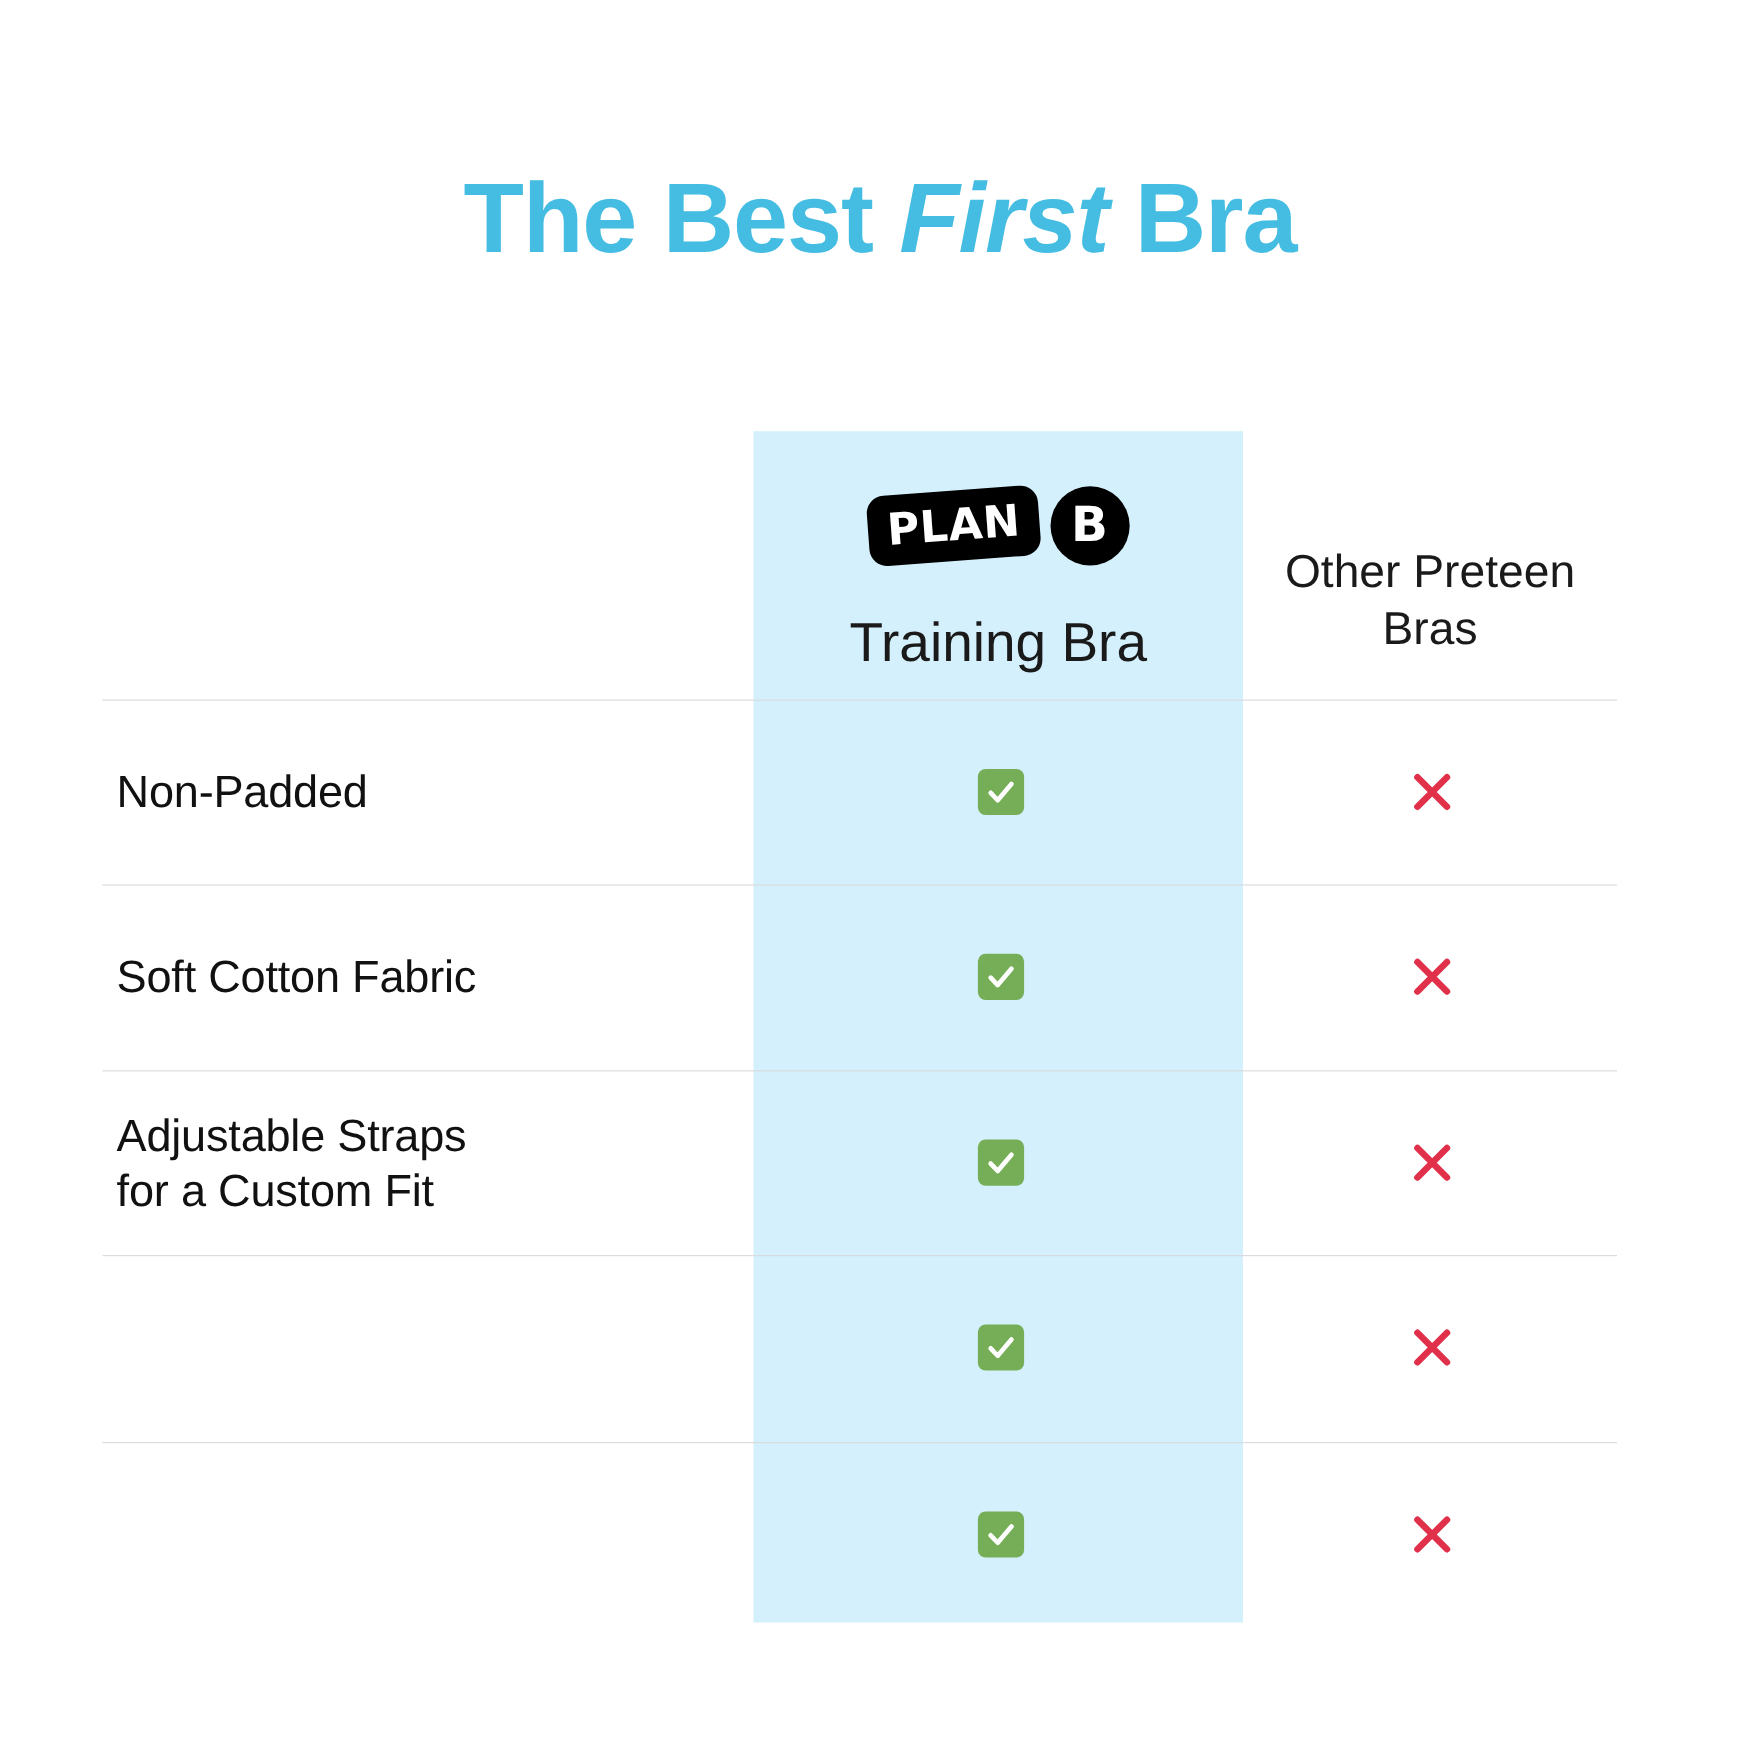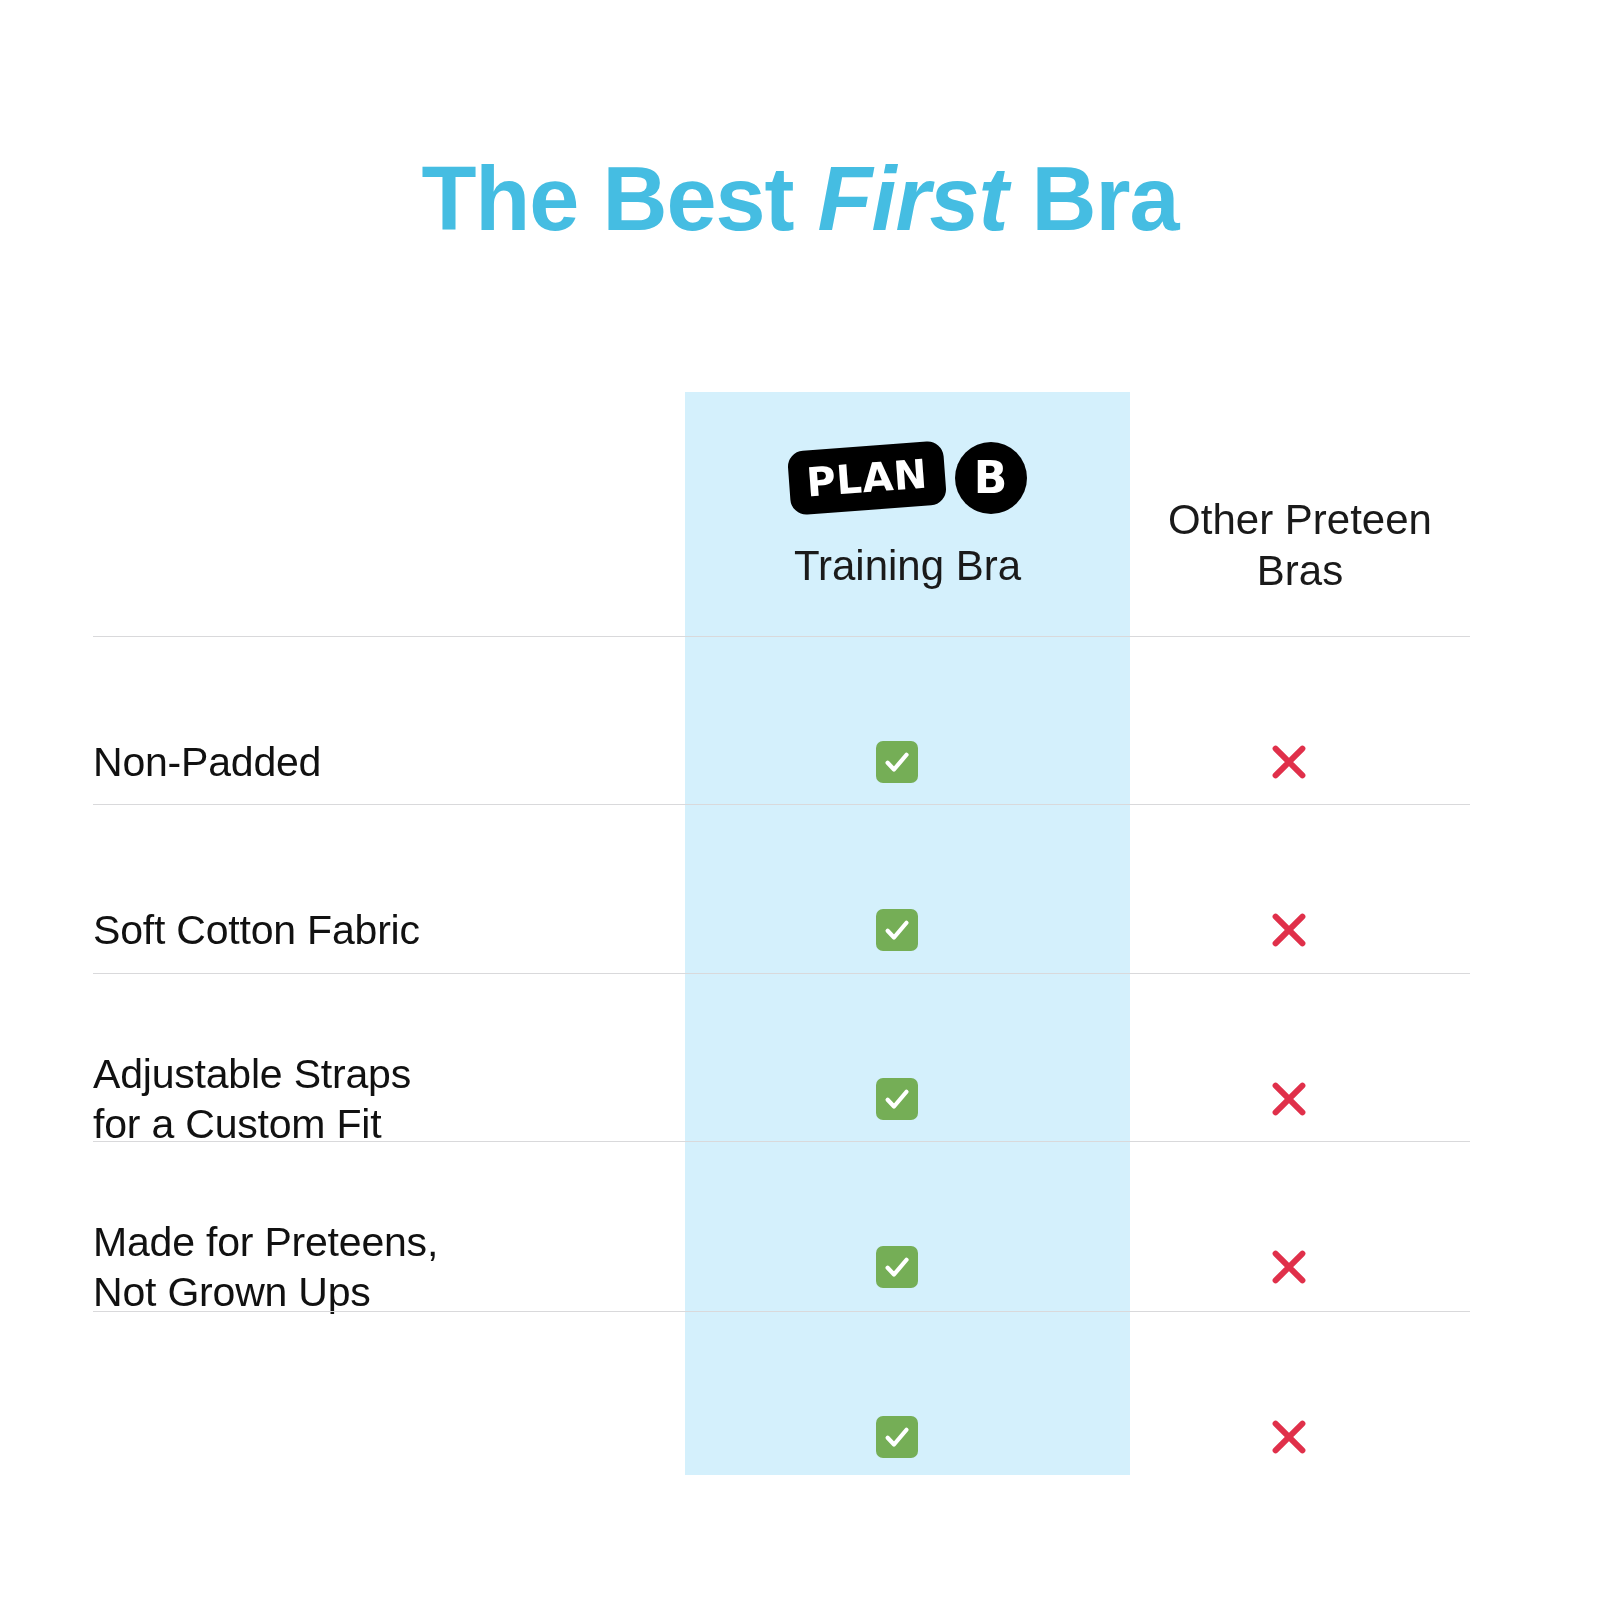--- a/index.html
+++ b/index.html
@@ -132,22 +132,22 @@
     align-items: center;
     justify-content: center;
     color: #ffffff;
     font-size: 44px;
     font-weight: 700;
     font-family: "DejaVu Sans", sans-serif;
     line-height: 1;
   }
 
   .col-plan-sub {
-    margin-top: 20px;
-    font-size: 42px;
+    margin-top: 34px;
+    font-size: 50px;
     font-weight: 400;
     color: #1a1a1a;
     text-align: center;
     line-height: 1.15;
   }
 
   .col-other {
     position: absolute;
     left: 1037px;   
     top: 0;
@@ -172,24 +172,23 @@
     position: absolute;
     left: 93px;
     width: 1377px;
     height: 1px;
     background: #D9D9DB;
   }
 
   
   .row {
     position: absolute;
-    left: 82px;
+    left: 95px;
     width: 1377px;
     height: 168px;
-    margin-top: 42px;
   }
   .row-label {
     position: absolute;
     left: 11px;
     top: 0;
     height: 168px;
     width: 560px;
     display: flex;
     align-items: center;
     font-size: 41px;
@@ -330,22 +329,20 @@
           <svg width="46" height="46" viewBox="0 0 24 24" aria-hidden="true">
               <path d="M5 5 L19 19 M19 5 L5 19" fill="none" stroke="#E0304A" stroke-width="3.1" stroke-linecap="round"></path>
             </svg>
         </span>
       </div>
     </div>
 
     <div class="divider" style="top:1141px"></div>
 
     <div class="row" style="top:1141px">
-      <div class="row-label" style="white-space:pre-line">Made for Preteens,
-Not Grown Ups</div>
       <div class="cell-plan">
         <span class="check-icon">
           <svg width="30" height="30" viewBox="0 0 24 24" aria-hidden="true">
               <path d="M4.5 12.6 L9.6 18 L19.6 6.2" fill="none" stroke="#ffffff" stroke-width="3.4" stroke-linecap="round" stroke-linejoin="round"></path>
             </svg>
         </span>
       </div>
       <div class="cell-other">
         <span class="x-icon">
           <svg width="46" height="46" viewBox="0 0 24 24" aria-hidden="true">

